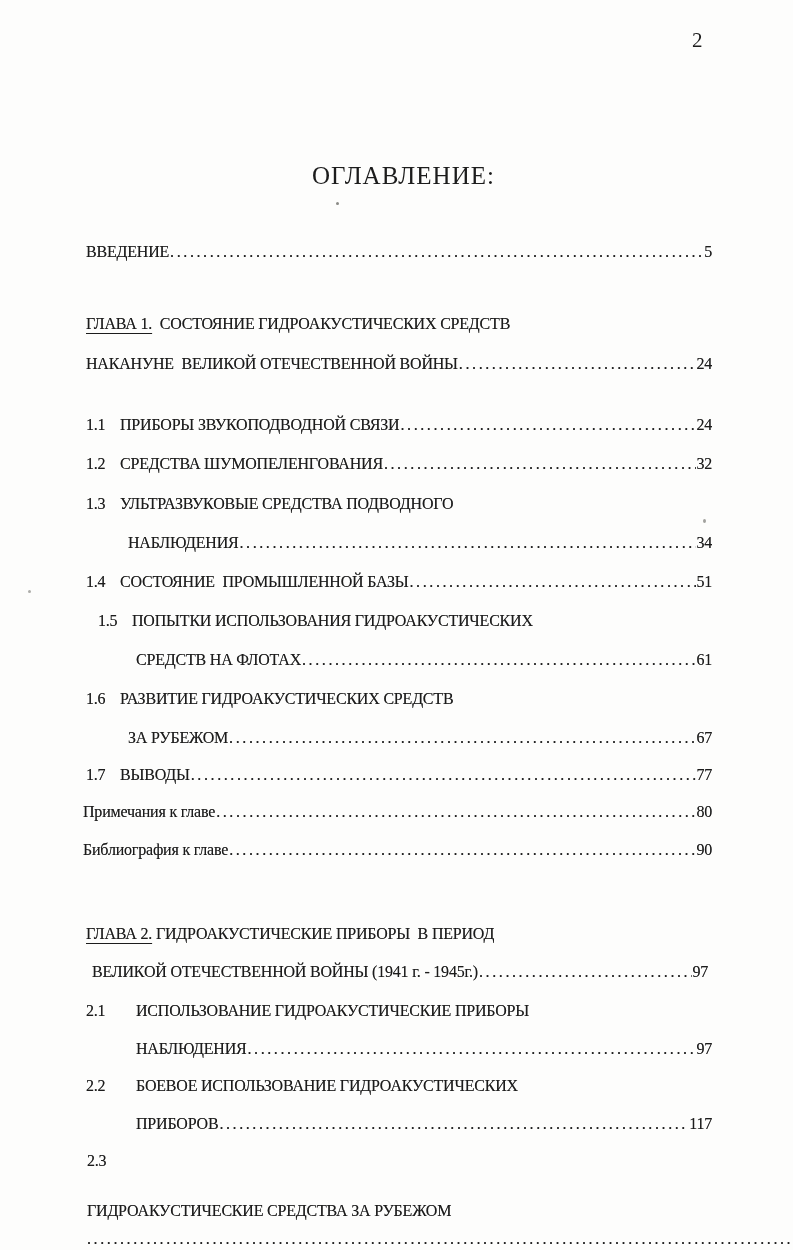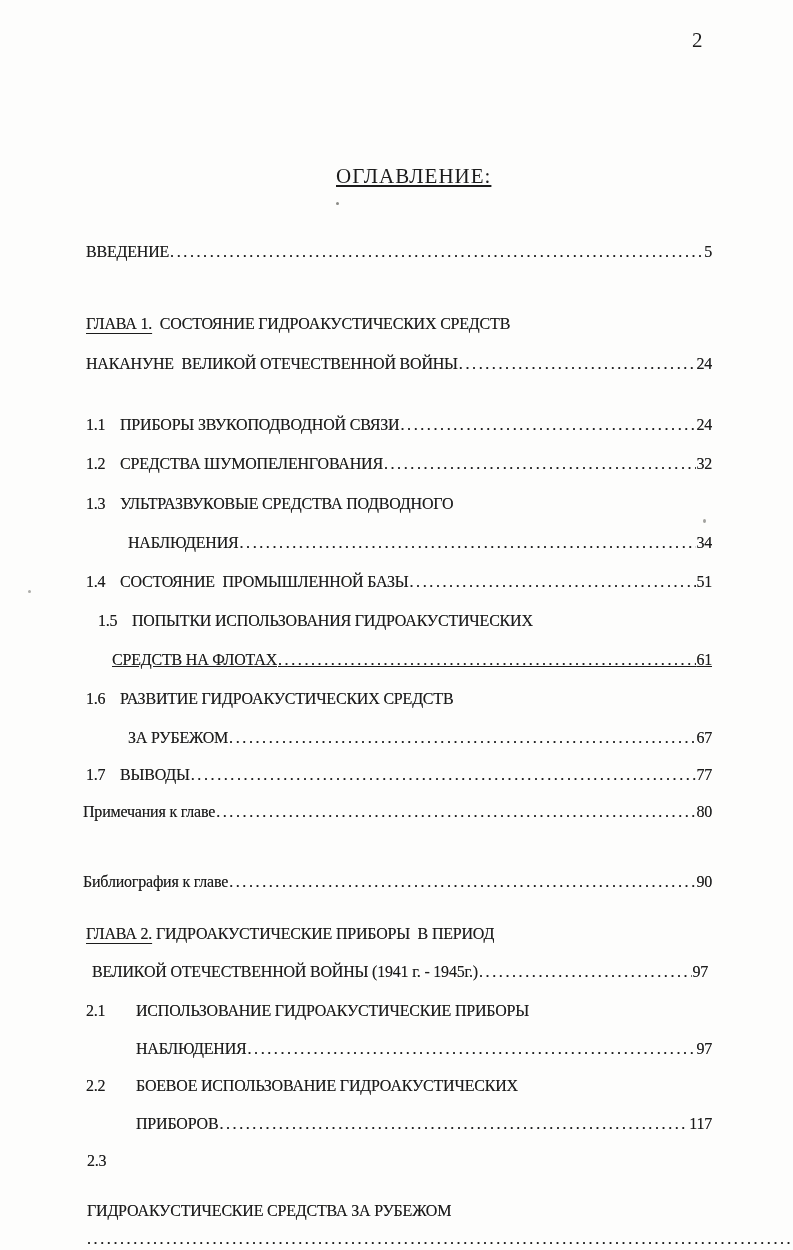--- a/index.html
+++ b/index.html
@@ -13,25 +13,24 @@
   }
   .page{
     position:absolute;inset:0;
     background:#fdfdfc;
   }
   .pageno{
     position:absolute;top:27px;left:692px;
     font-size:21px;line-height:26px;
   }
   .title{
-    position:absolute;top:162px;left:336px;
-    font-size:21px;line-height:28px;
+    position:absolute;top:162px;left:312px;
+    font-size:25px;line-height:28px;
     letter-spacing:1px;
     white-space:pre;
-    text-decoration:underline;
   }
   .row{
     position:absolute;
     left:86px;right:81px;
     display:flex;align-items:baseline;
     font-size:16px;line-height:28px;
     white-space:pre;
     letter-spacing:-0.2px;
     text-shadow:0 0 0.5px rgba(20,20,20,0.55);
   }
@@ -48,26 +47,26 @@
   
   .r0{top:238px;}
   .r1{top:310px;}
   .r2{top:350px;}
   .r3{top:411px;}
   .r4{top:450px;}
   .r5{top:490px;}
   .r6{top:529px;left:128px;}
   .r7{top:568px;}
   .r8{top:607px;margin-left:12px;}
-  .r9{top:646px;left:112px;text-decoration:underline;}
+  .r9{top:646px;left:136px;}
   .r10{top:685px;}
   .r11{top:724px;left:128px;}
   .r12{top:761px;}
   .r13{top:798px;left:83px;}
-  .r14{top:868px;left:83px;align-items:flex-end;}
+  .r14{top:836px;left:83px;align-items:flex-end;}
   .r15{top:920px;}
   .r16{top:958px;left:92px;right:85px;}
   .r17{top:997px;}
   .r18{top:1035px;left:136px;}
   .r19{top:1072px;}
   .r20{top:1110px;left:136px;}
   .r21{top:1147px;right:101px;flex-direction:column;}
   .speck{position:absolute;border-radius:50%;background:#8a8a86;}
   .sp1{width:3px;height:3px;left:336px;top:202px;}
   .sp2{width:3px;height:4px;left:703px;top:519px;opacity:.8;}

